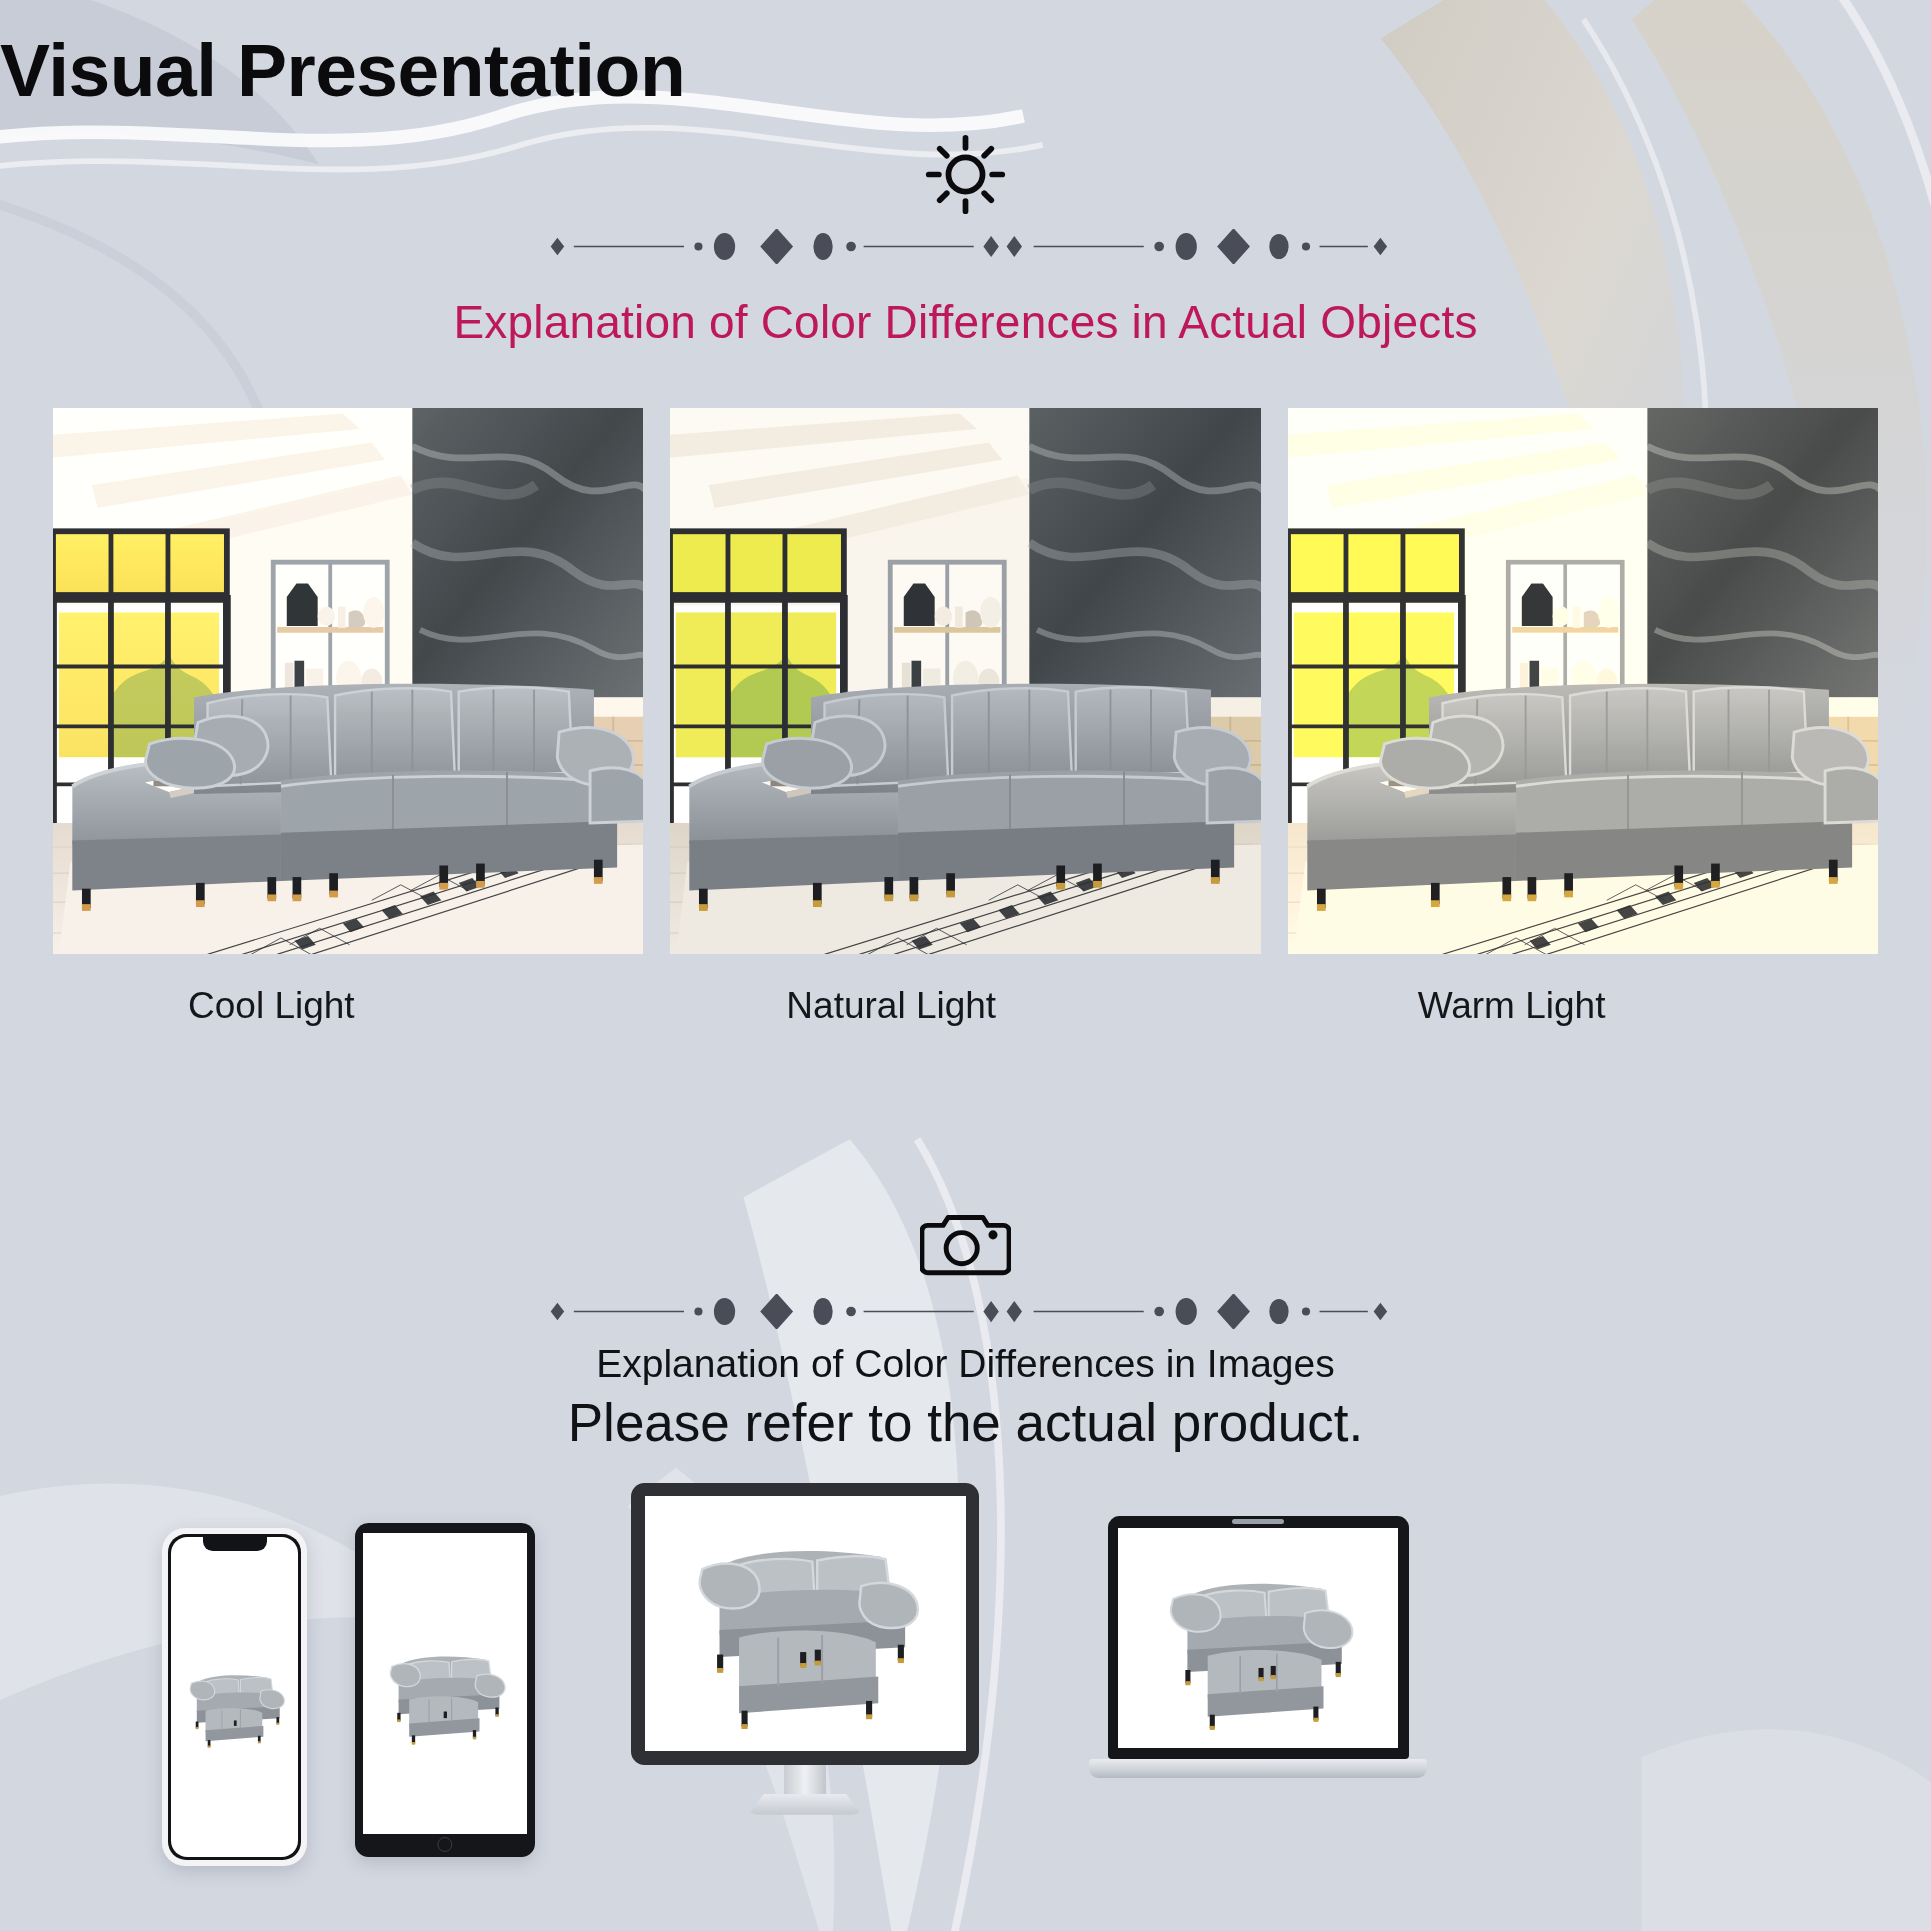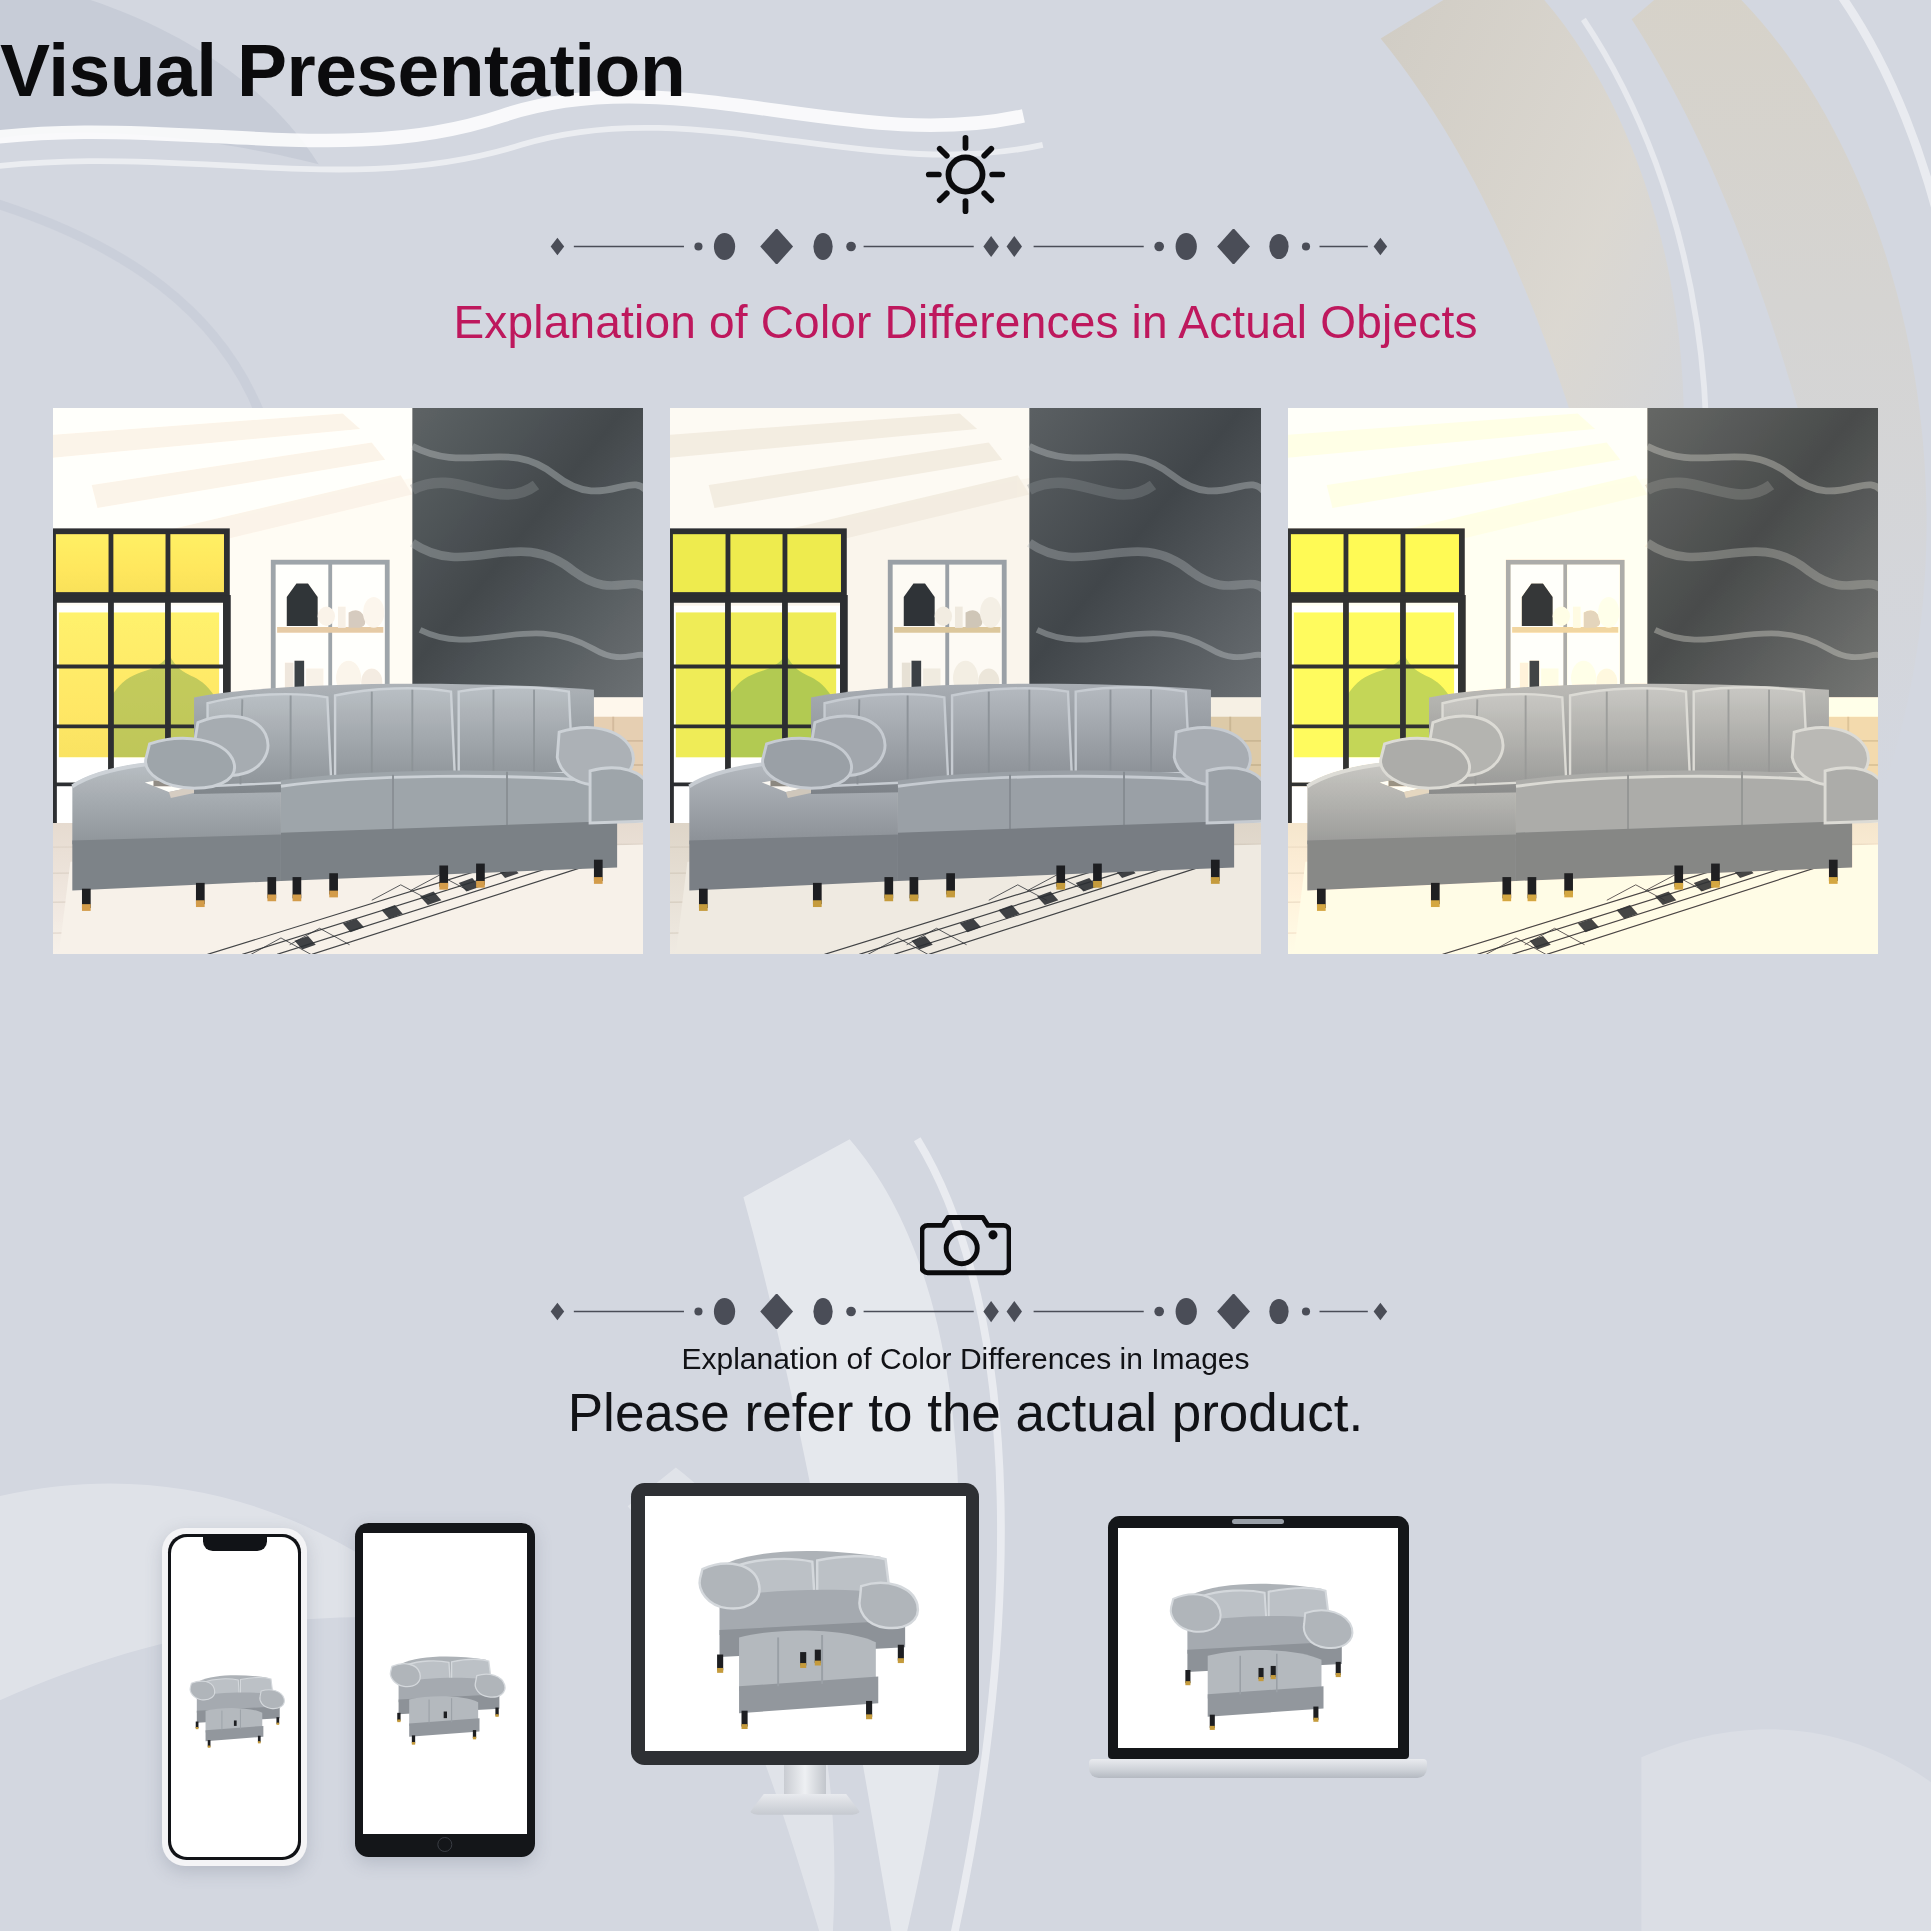--- a/index.html
+++ b/index.html
@@ -62,21 +62,21 @@
     display:flex; gap:27px;
   }
   .labelcell { width:596px; text-align:left; }
   .labelcell span { font-size:37px; color:#15161a; padding-left:135px; }
   .labelcell.c2 span { padding-left:116px; }
   .labelcell.c3 span { padding-left:130px; }
 
   .lower-text {
     position:absolute; top:1342px; left:0; width:1931px; text-align:center;
   }
-  .lower-text .l1 { font-size:30px; color:#111216; }
+  .lower-text .l1 { font-size:39px; color:#111216; }
   .lower-text .l2 { font-size:53px; color:#111216; margin-top:5.8px; }
 
   
   .devices { position:absolute; top:1477px; left:0; width:1931px; height:454px; }
   .dev { position:absolute; }
 
   
   .phone { left:162px; top:51px; width:145px; height:338px;
            background:#f4f4f6; border-radius:23px; padding:5.8px;
            box-shadow:0 5.8px 17.4px rgba(80,90,110,.22); }
@@ -720,20 +720,31 @@
               <rect x="286" y="500" width="9" height="7"></rect>
             <rect x="400" y="492" width="9" height="7"></rect>
               <rect x="438" y="490" width="9" height="7"></rect>
             <rect x="560" y="486" width="9" height="7"></rect>
           </g>
         </g>
       </svg>
     </div>
   </div>
 
+  <div class="labels">
+    <div class="labelcell c1">
+      <span>Cool Light</span>
+    </div>
+    <div class="labelcell c2">
+      <span>Natural Light</span>
+    </div>
+    <div class="labelcell c3">
+      <span>Warm Light</span>
+    </div>
+  </div>
 
   <div class="cam-wrap" style="position:absolute;top:1197px;left:0;width:1931px;">
     <svg width="91" height="77" viewBox="0 0 48 40">
       <path d="M4 11.5 h8.2 l2.6 -4.2 h18.4 l2.6 4.2 H44 a3 3 0 0 1 3 3 v19 a3 3 0 0 1 -3 3 H4 a3 3 0 0 1 -3 -3 v-19 a3 3 0 0 1 3 -3 z" fill="none" stroke="#0b0b0d" stroke-width="2.6" stroke-linejoin="round"></path>
       <circle cx="22" cy="23.5" r="8.2" fill="none" stroke="#0b0b0d" stroke-width="2.6"></circle>
       <circle cx="38.5" cy="16.5" r="2.4" fill="#0b0b0d"></circle>
     </svg>
   </div>
 
   <div class="divider" style="position:absolute;top:1284px;left:0;width:1931px;">

